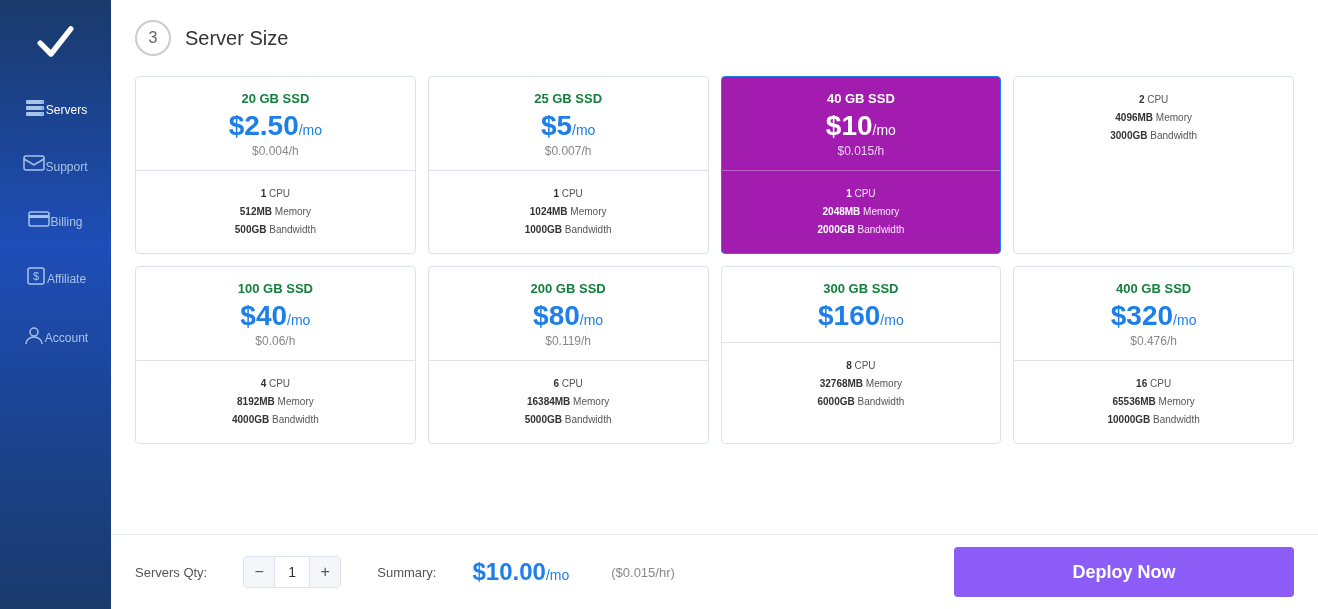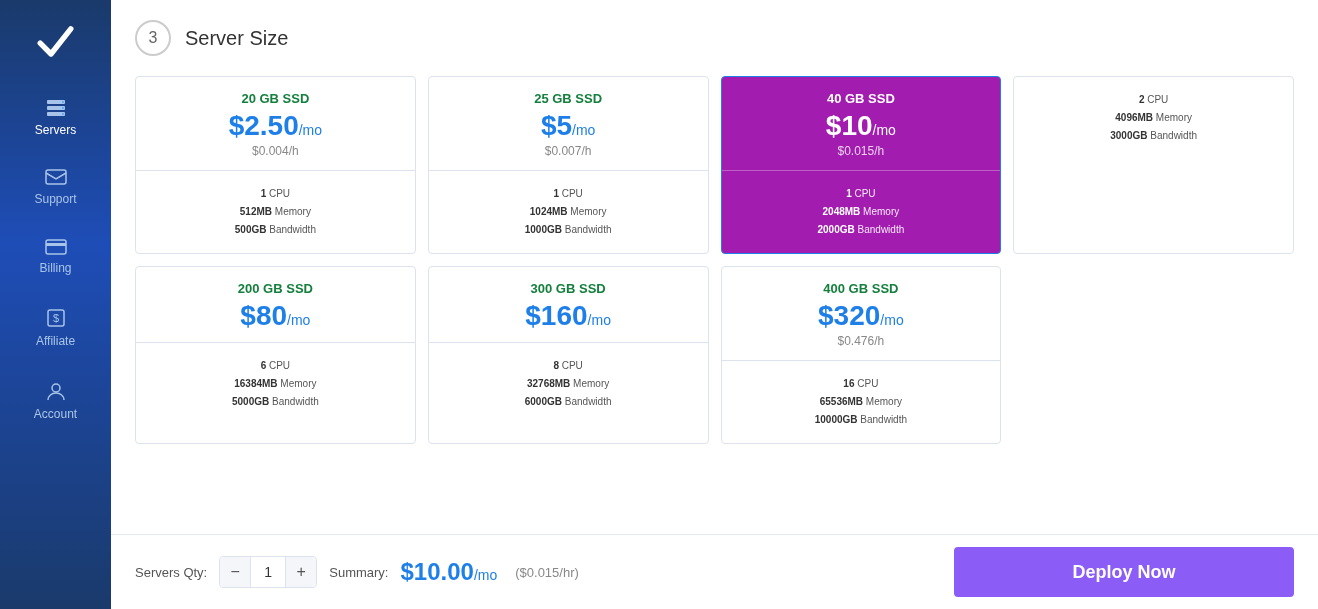--- a/index.html
+++ b/index.html
@@ -20,21 +20,21 @@
       height: 60px;
       display: flex;
       align-items: center;
       justify-content: center;
       margin-bottom: 10px;
     }
     .sidebar-logo svg { width: 45px; height: 45px; }
     .sidebar-item {
       width: 100%;
       display: flex;
-      flex-direction: column;
+      flex-direction: row;
       align-items: center;
       justify-content: center;
       padding: 16px 12px;
       color: #a8c4e8;
       cursor: pointer;
       font-size: 12px;
       gap: 0;
       transition: background 0.2s;
     }
     .sidebar-item.active { color: #fff; }
@@ -151,21 +151,21 @@
     .plan-spec .bold { font-weight: 700; color: #333; }
     .plan-card.selected .plan-spec .bold { color: #fff; }
 
     
     .footer-bar {
       background: #fff;
       border-top: 1px solid #e5e9f0;
       padding: 12px 24px;
       display: flex;
       align-items: center;
-      gap: 12px;
+      gap: 36px;
       flex-shrink: 0;
     }
     .servers-qty-label {
       font-size: 13px;
       color: #555;
     }
     .qty-stepper {
       display: flex;
       align-items: center;
       gap: 0;
@@ -352,24 +352,41 @@
     <div class="plan-bottom">
       <div class="plan-spec">
         <span class="bold">2</span> CPU<br>
         <span class="bold">4096MB</span> Memory<br>
         <span class="bold">3000GB</span> Bandwidth
       </div>
     </div>
   </div>
         <div class="plan-card">
     <div class="plan-top">
+      <div class="plan-storage">100 GB SSD</div>
+      <div class="plan-price-main">
+        $40<span class="unit">/mo</span>
+      </div>
+      <div class="plan-price-hour">$0.06/h</div>
+    </div>
+    <div class="plan-bottom">
+      <div class="plan-spec">
+        <span class="bold">4</span> CPU<br>
+        <span class="bold">8192MB</span> Memory<br>
+        <span class="bold">4000GB</span> Bandwidth
+      </div>
+    </div>
+  </div>
+        <div class="plan-card">
+    <div class="plan-top">
       <div class="plan-storage">200 GB SSD</div>
       <div class="plan-price-main">
         $80<span class="unit">/mo</span>
       </div>
+      <div class="plan-price-hour">$0.119/h</div>
     </div>
     <div class="plan-bottom">
       <div class="plan-spec">
         <span class="bold">6</span> CPU<br>
         <span class="bold">16384MB</span> Memory<br>
         <span class="bold">5000GB</span> Bandwidth
       </div>
     </div>
   </div>
         <div class="plan-card">

